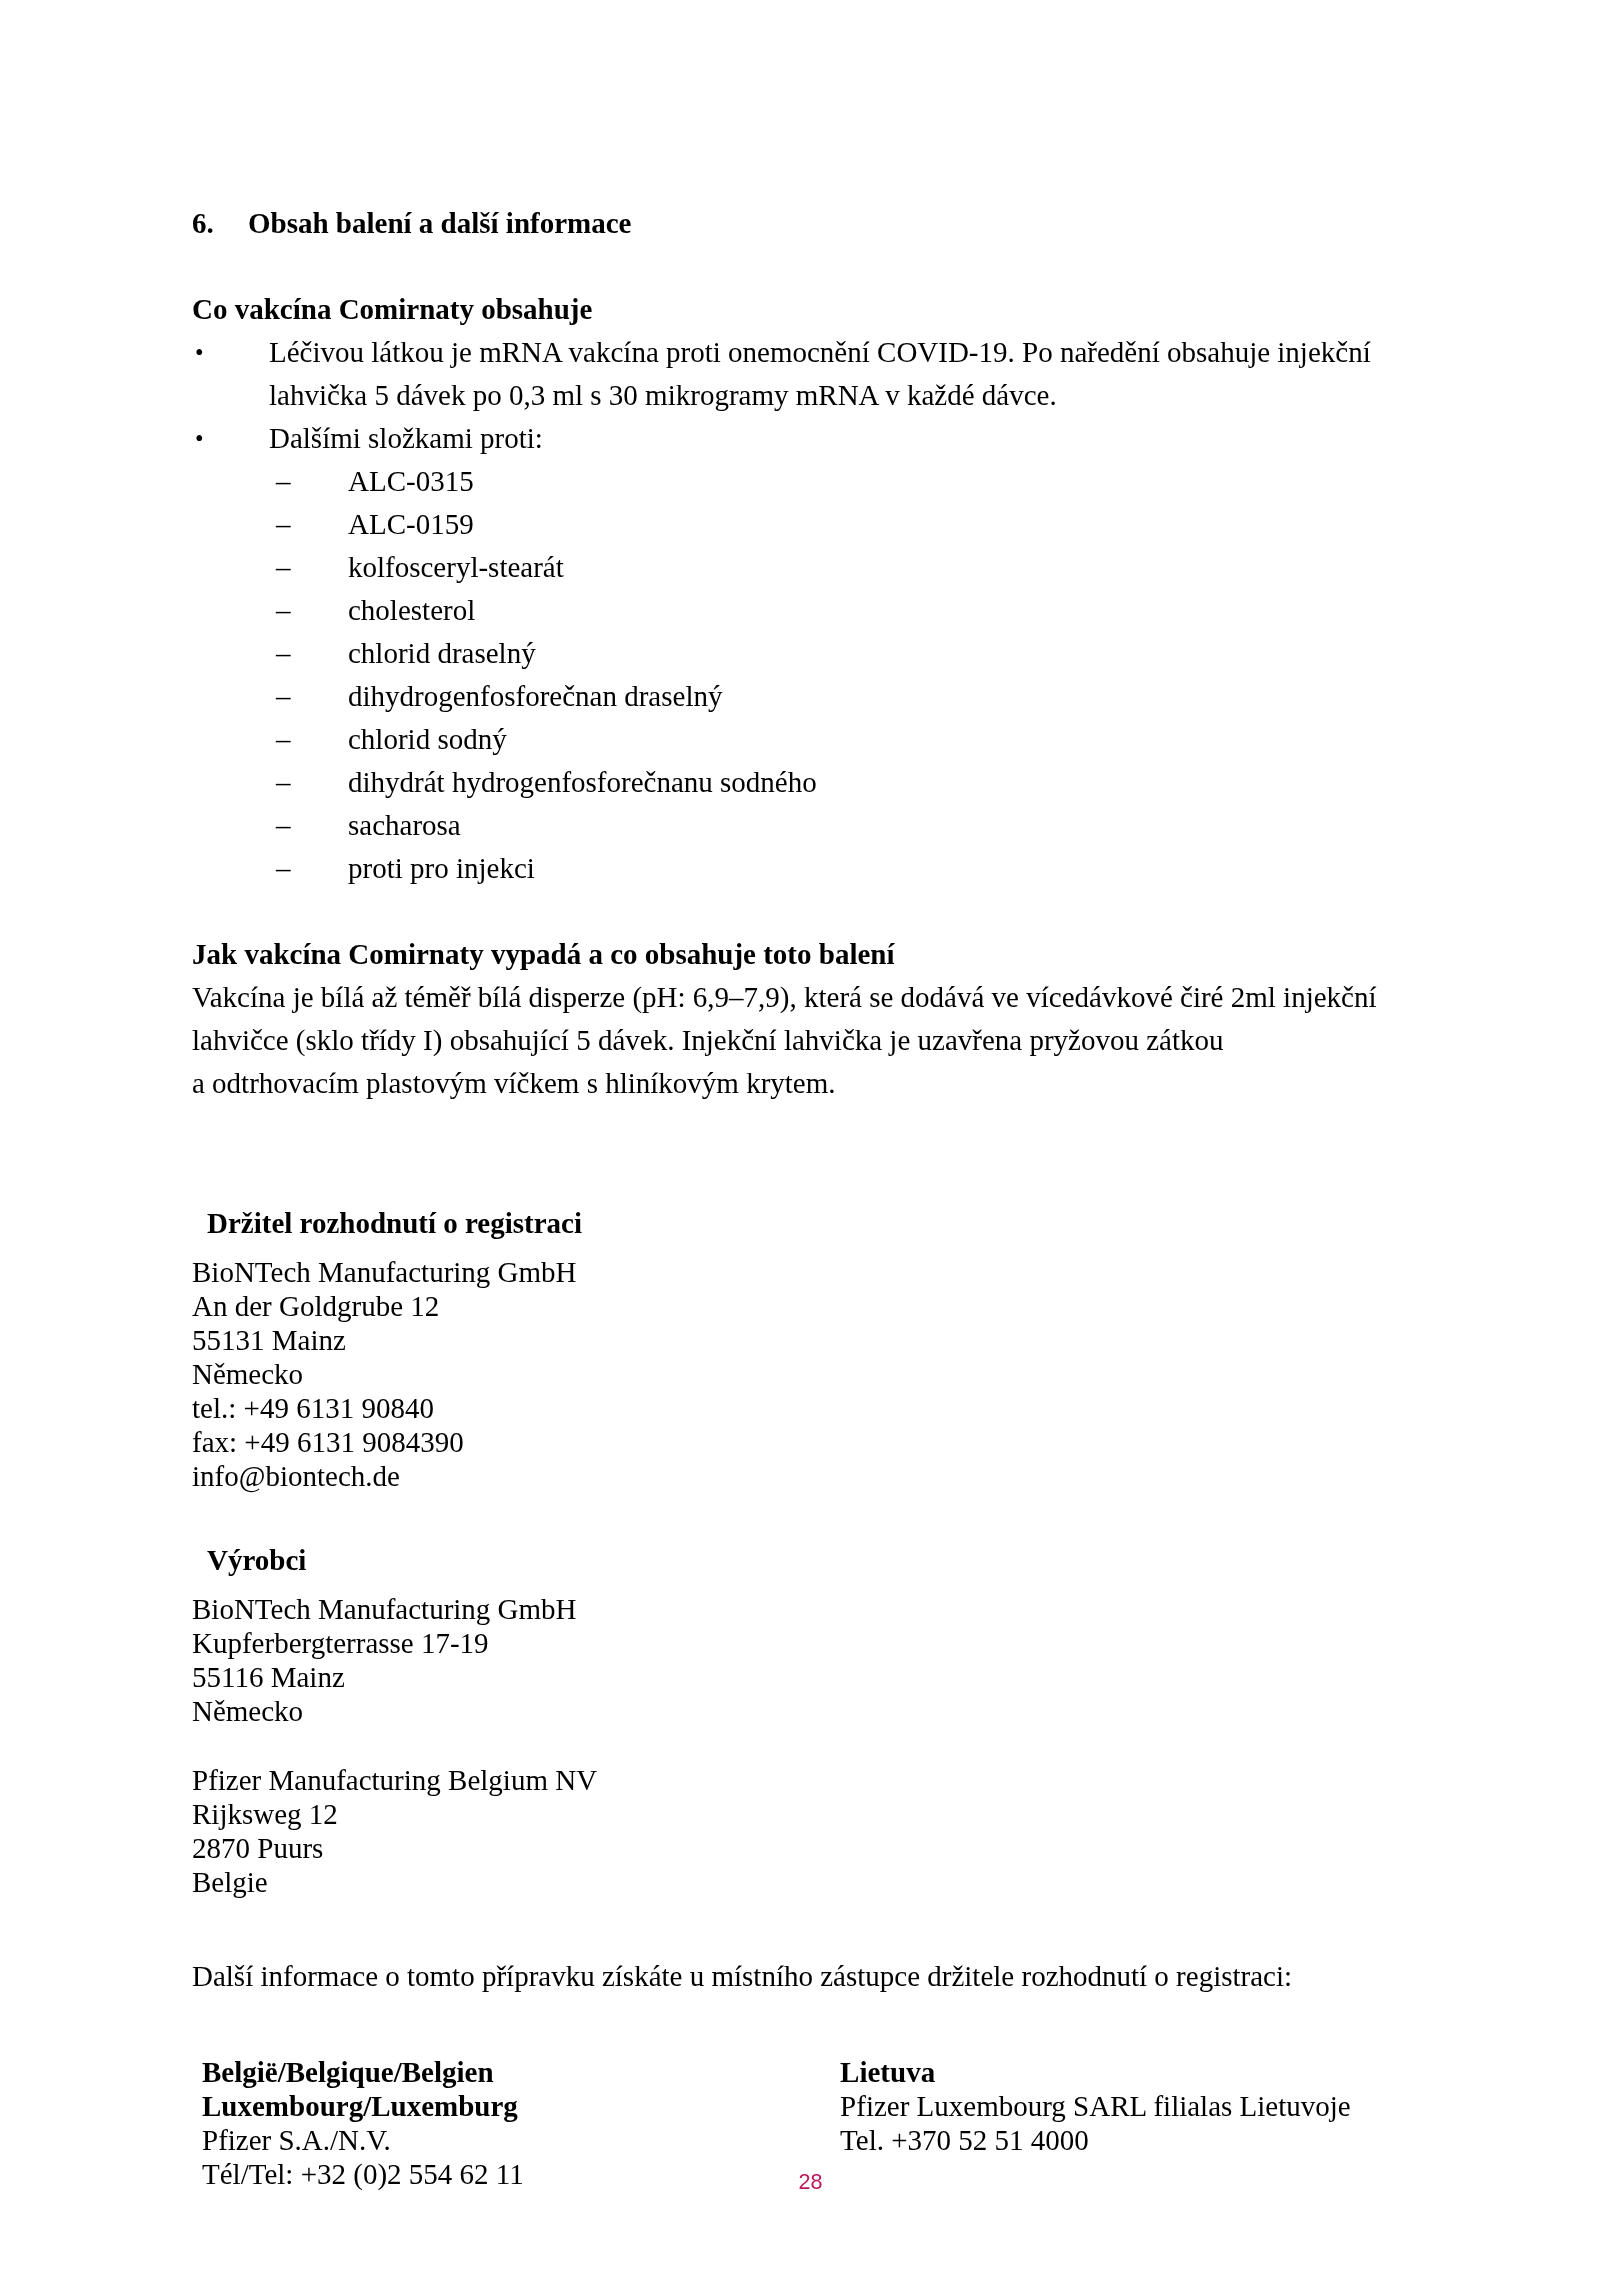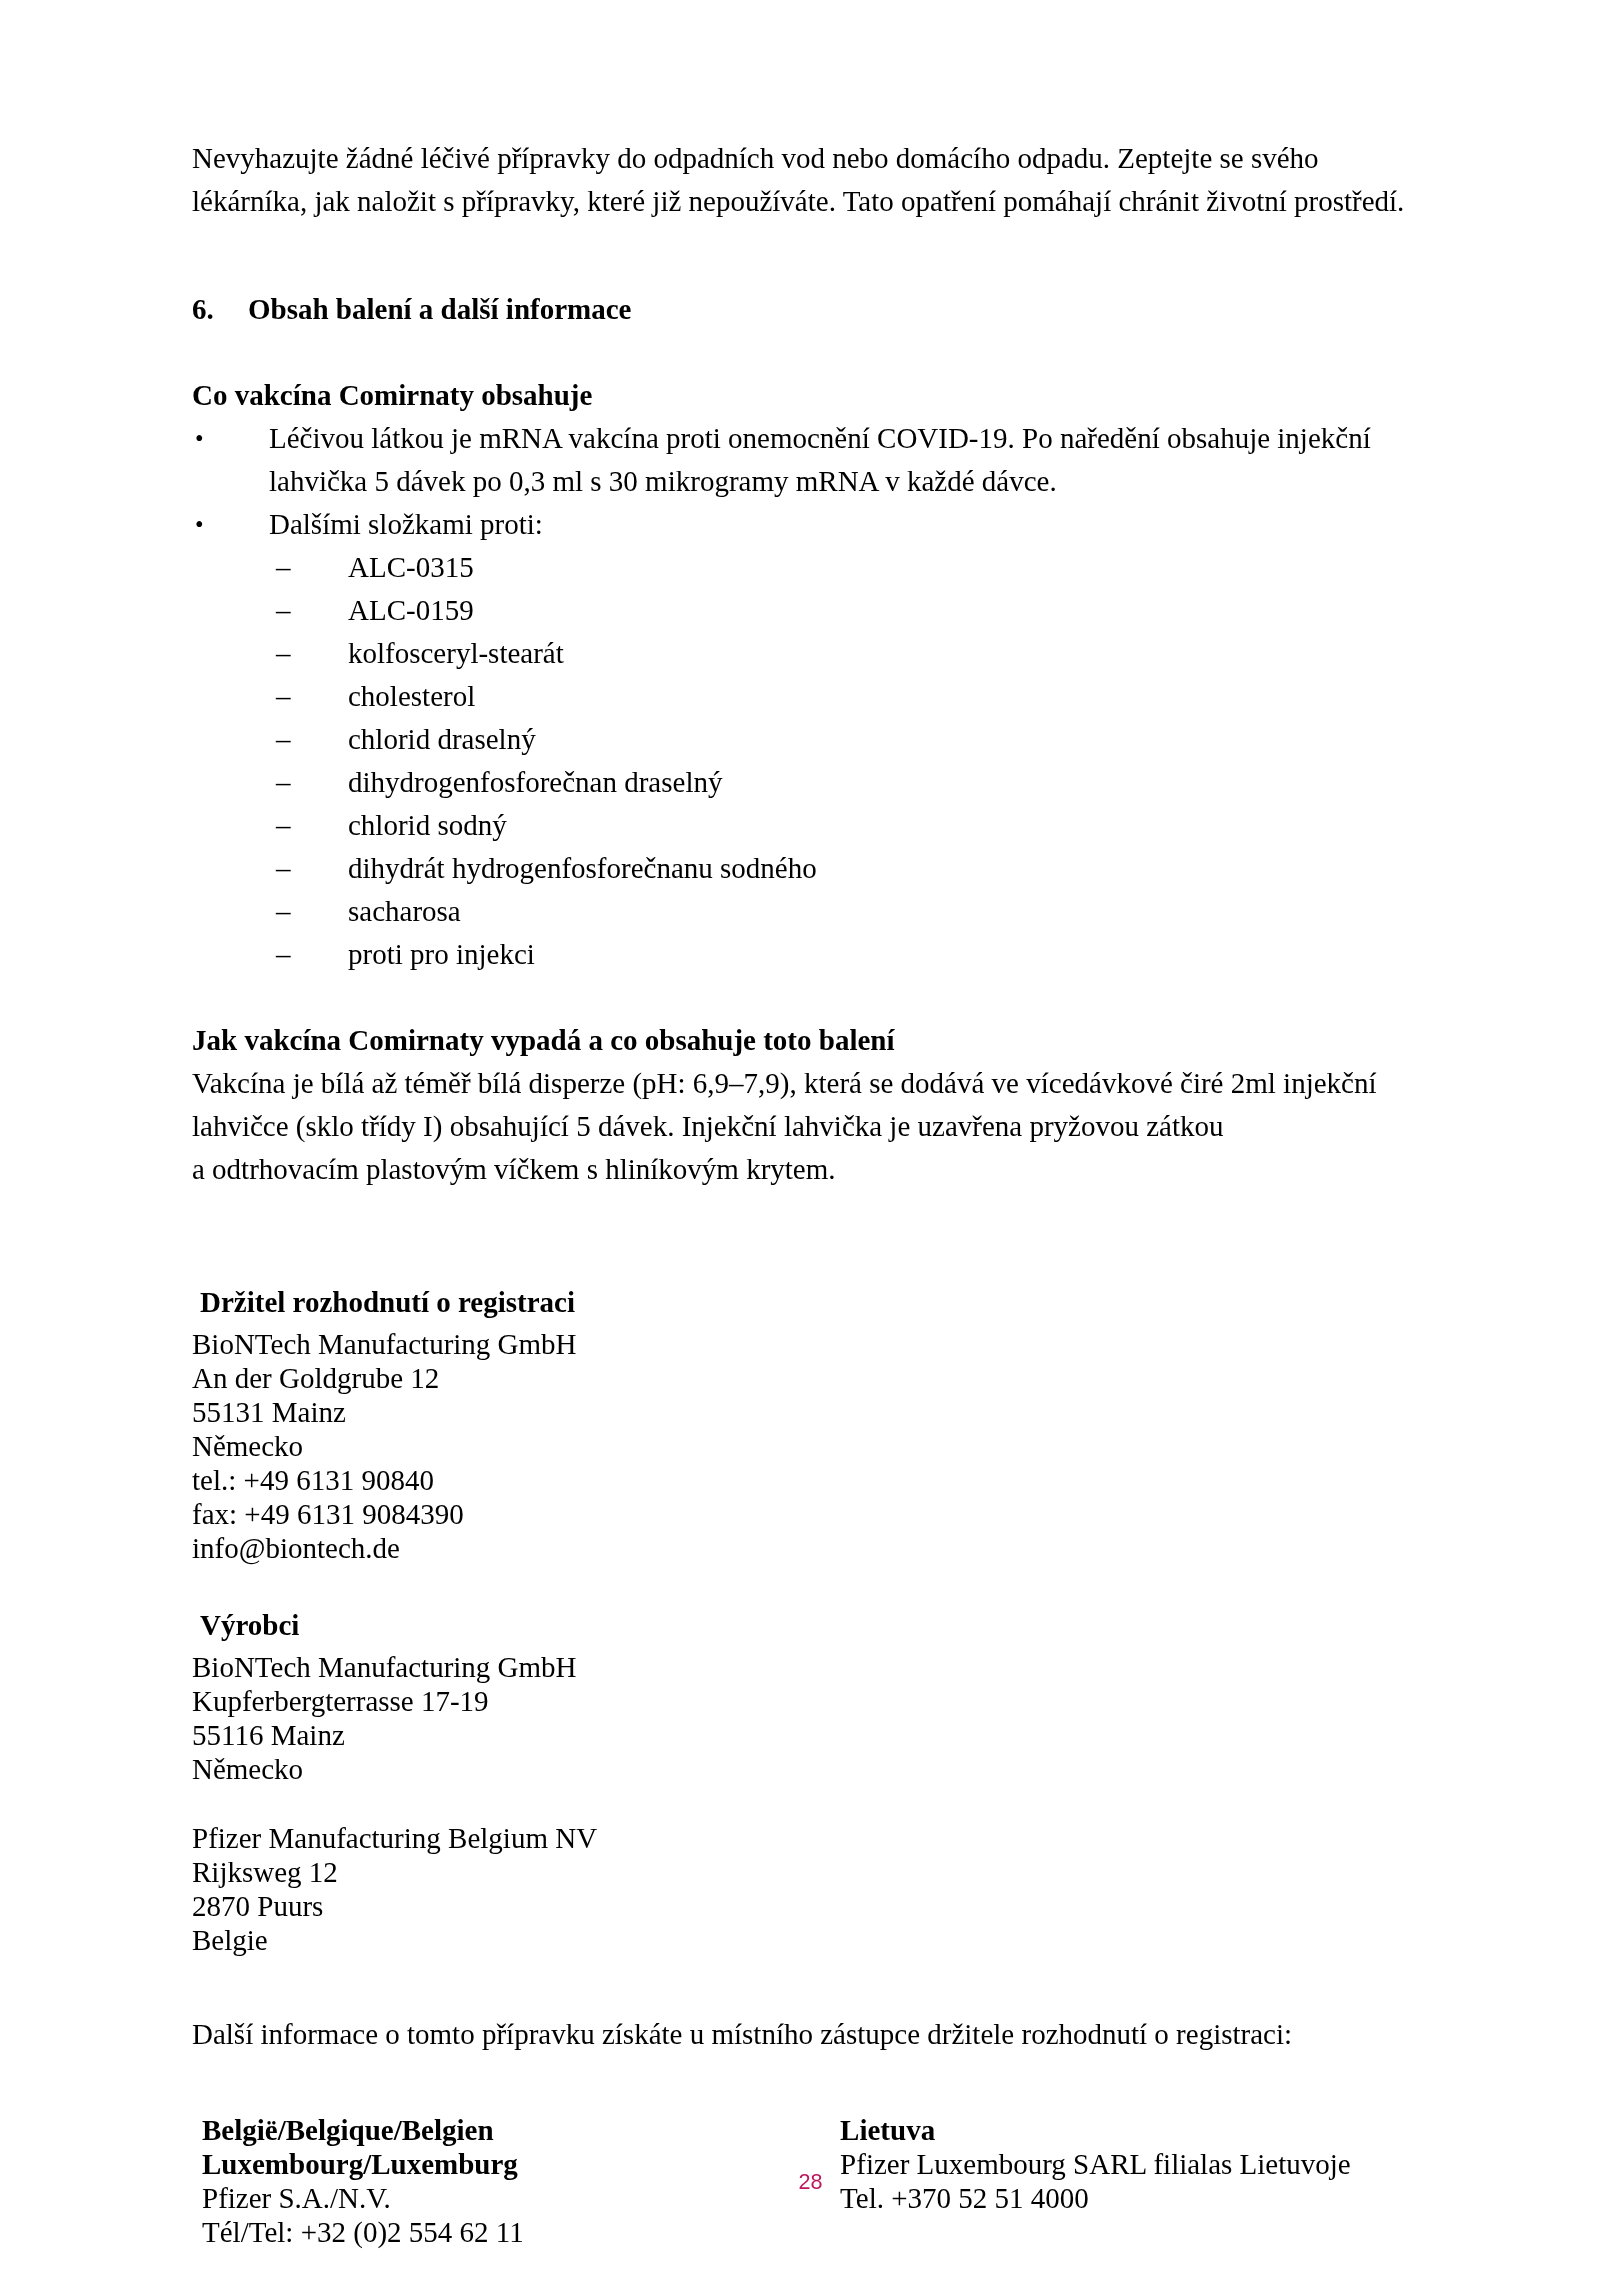--- a/index.html
+++ b/index.html
@@ -25,21 +25,21 @@
     overflow: hidden;
   }
   .content {
     position: absolute;
     left: 192px;
     top: 137px;
     width: 1237px;
   }
 
   p, div.line {
-    margin: 8px;
+    margin: 15px;
     padding: 0;
   }
 
   .para {
     font-size: 29px;
     line-height: 43px;
     margin: 0 0 0 0;
   }
   .bold {
     font-weight: bold;
@@ -146,21 +146,20 @@
     line-height: 25.5px;
     color: #be185d;
   }
 </style>
 </head>
 <body>
 
 <div class="page">
   <div class="content">
 
-    <p class="para">Nevyhazujte žádné léčivé přípravky do odpadních vod nebo domácího odpadu. Zeptejte se svého lékárníka, jak naložit s přípravky, které již nepoužíváte. Tato opatření pomáhají chránit životní prostředí.</p>
 
     <div class="spacer-lg"></div>
     <div class="spacer-sm"></div>
 
     <div class="section-head">
       <span class="num">6.</span>
       <span>Obsah balení a další informace</span>
     </div>
 
     <div class="spacer-lg"></div>

